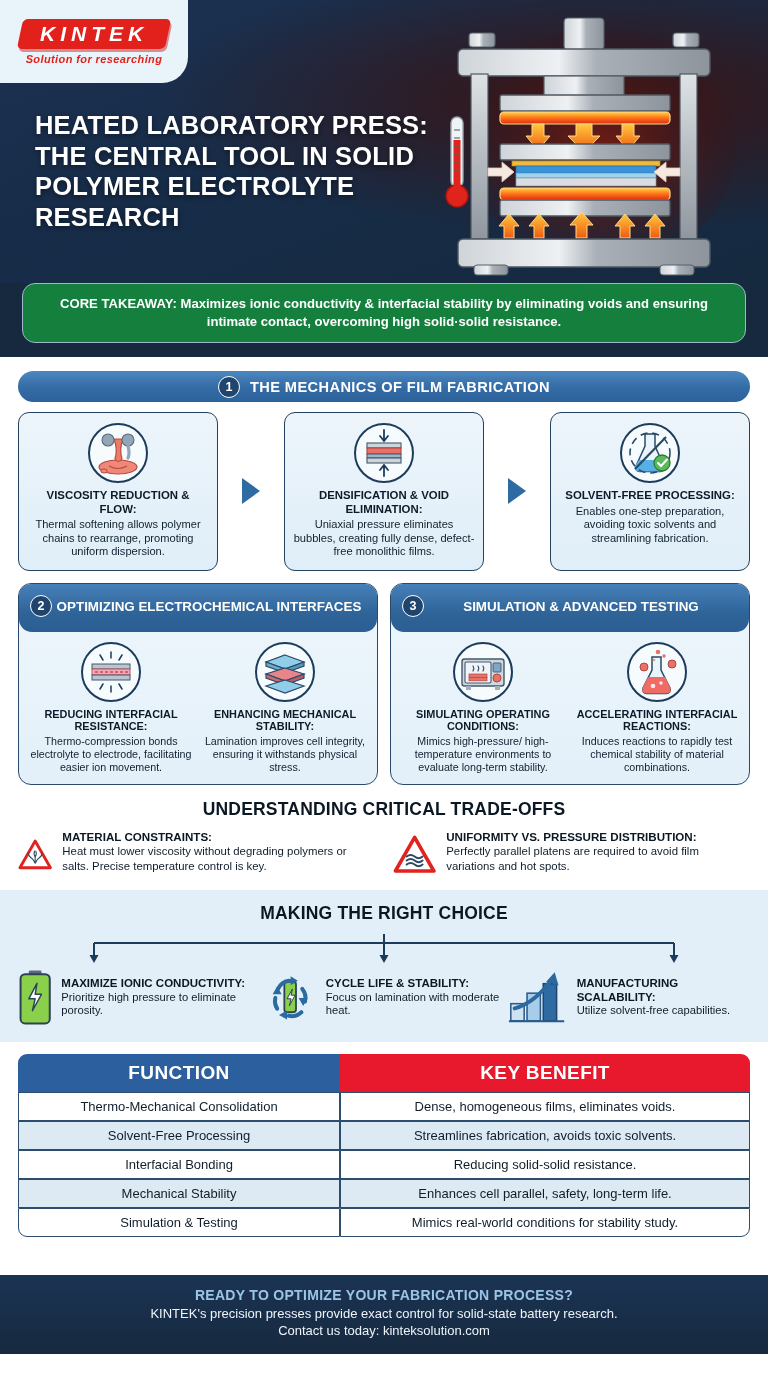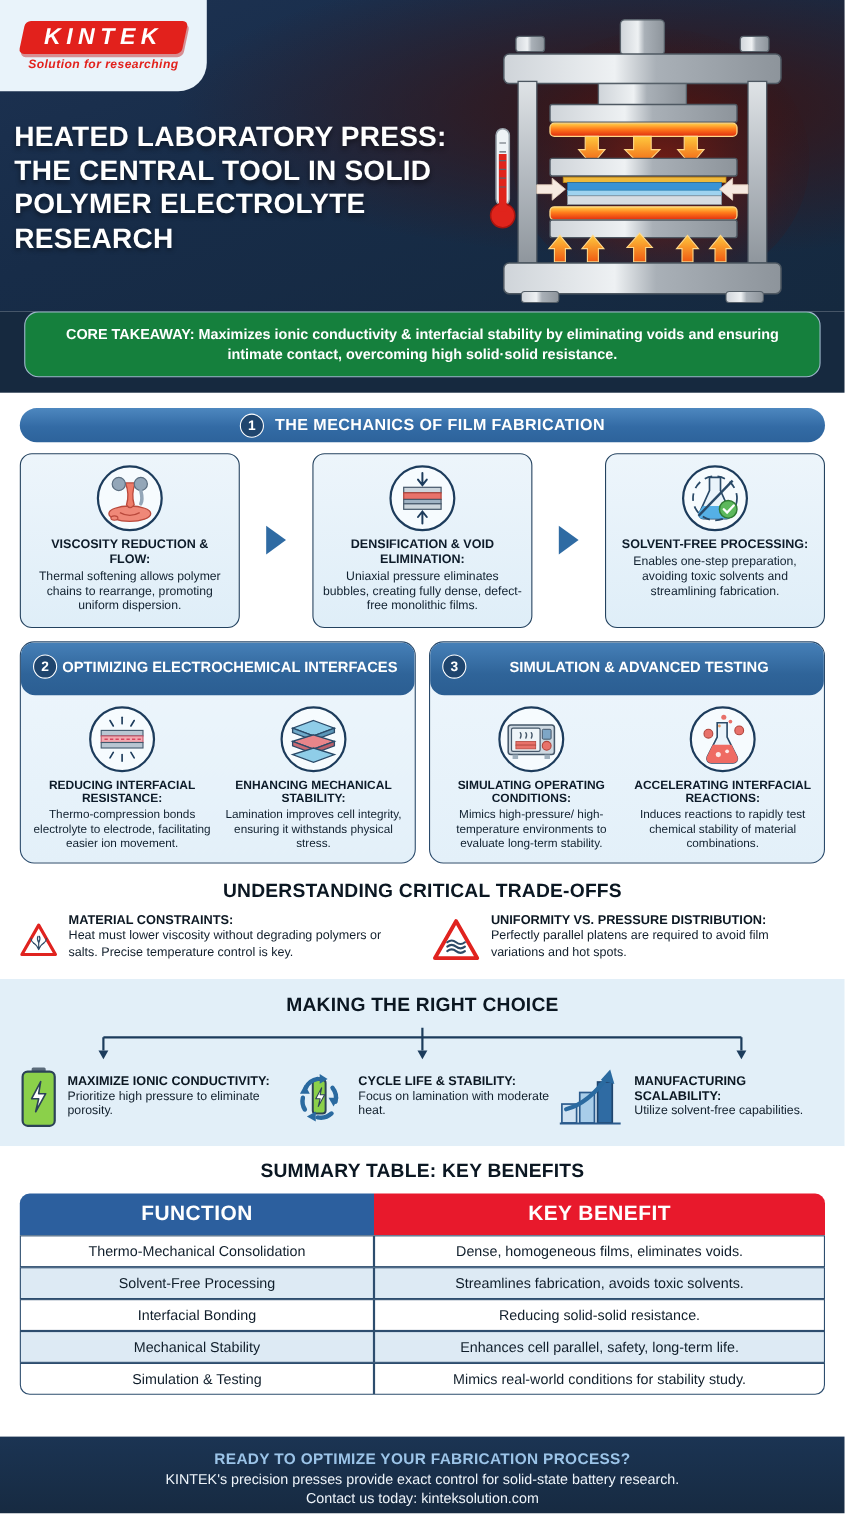--- a/index.html
+++ b/index.html
@@ -56,21 +56,21 @@
   .logo-tag {
     margin-top: 4px;
     color: #e2211c;
     font-size: 11px;
     font-style: italic;
     font-weight: 700;
     letter-spacing: .4px;
   }
   .hero-title {
     position: absolute;
-    left: 13px; top: 110px;
+    left: 35px; top: 110px;
     width: 410px;
     color: #ffffff;
     font-size: 25.5px;
     font-weight: 700;
     line-height: 1.2;
     letter-spacing: .2px;
     text-shadow: 0 2px 5px rgba(0,0,0,.45);
   }
 
   
@@ -613,21 +613,20 @@
         </svg>
         <div>
           <div class="ch-head">MANUFACTURING SCALABILITY:</div>
           <div class="ch-body">Utilize solvent-free capabilities.</div>
         </div>
       </div>
     </div>
   </div>
 
   <div class="table-zone">
-    <div class="band-title">SUMMARY TABLE: KEY BENEFITS</div>
     <table>
       <thead>
         <tr>
           <th class="fn">FUNCTION</th>
           <th class="kb">KEY BENEFIT</th>
         </tr>
       </thead>
       <tbody>
         <tr>
           <td class="col-fn">Thermo-Mechanical Consolidation</td>

